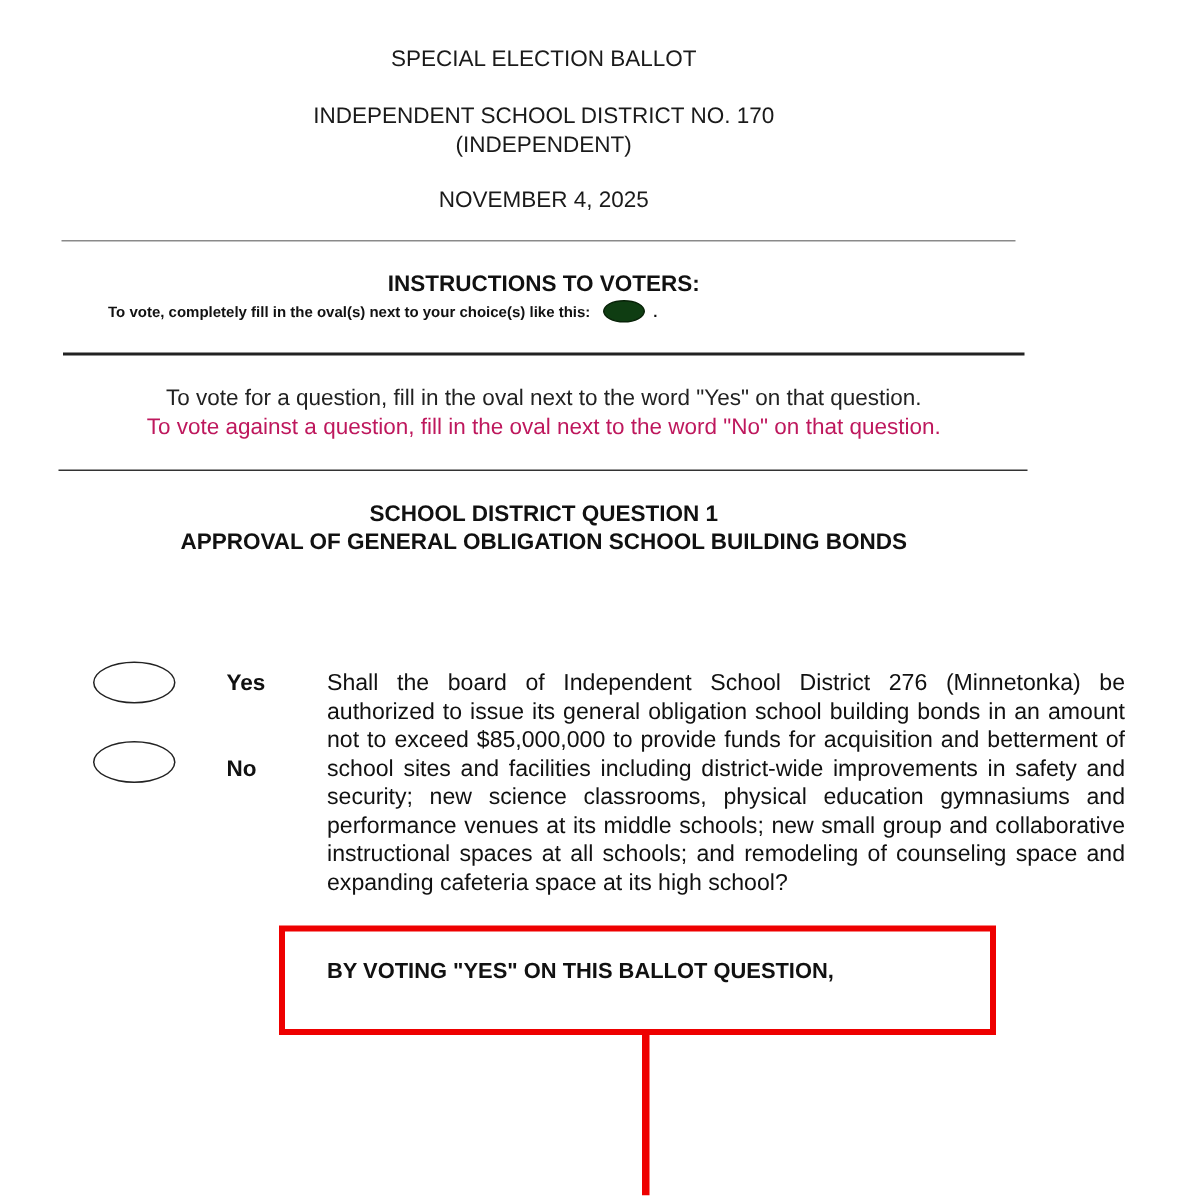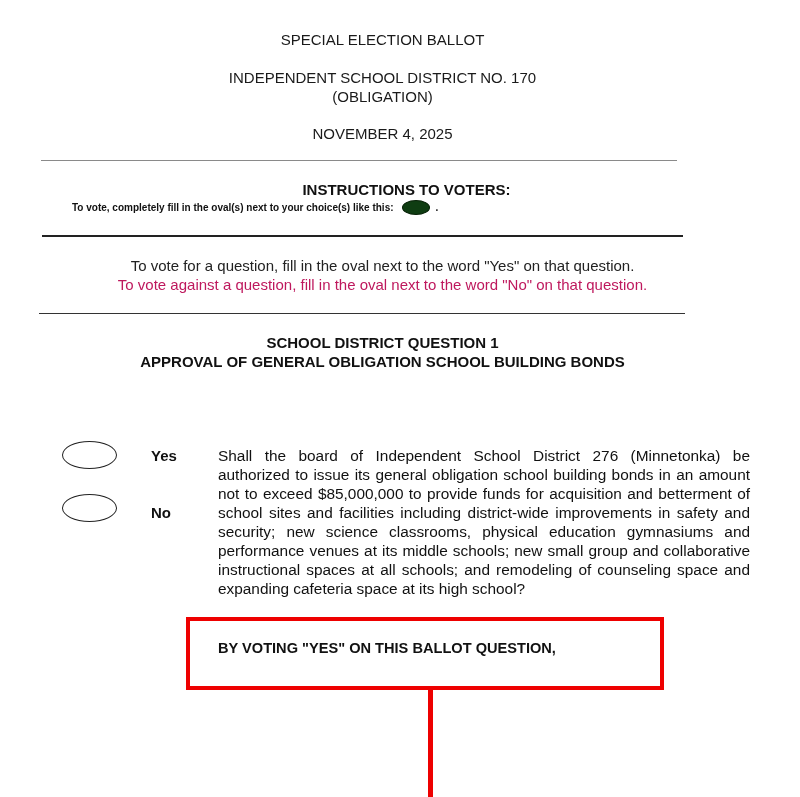--- a/index.html
+++ b/index.html
@@ -1,40 +1,40 @@
 <!DOCTYPE html>
 <html><head>
 <meta charset="utf-8">
 <style>
   html, body { margin:0; padding:0; background:#ffffff; }
   body { width:800px; height:797px; position:relative; overflow:hidden;
          font-family:"Liberation Sans", sans-serif; color:#111; }
   .abs { position:absolute; }
-  .center { text-align:center;padding-left:20px; }
+  .center { text-align:center; }
   .hdr { font-size:15px; color:#1a1a1a; }
   .rule { position:absolute; height:0; }
   .bold { font-weight:bold; }
   .oval { position:absolute; width:53px; height:26px; border:1.6px solid #222; border-radius:50%; background:#fff; }
   .filled-oval { display:inline-block; width:26px; height:13px; border-radius:50%; background:#0f3d12; border:1px solid #082208; vertical-align:middle; margin:0 6px 0 8px; position:relative; top:-1px; }
   .qtext { position:absolute; left:218px; top:446px; width:532px; font-size:15.4px; line-height:19px; text-align:justify; color:#111; }
   .redbox { position:absolute; left:186px; top:617px; width:470px; height:65px; border:4px solid #ee0000; background:#fff; }
   .redbox .warn { position:absolute; left:28px; top:17px; font-size:14.6px; font-weight:bold; line-height:20px; color:#111; white-space:nowrap; }
   .stem { position:absolute; left:428px; top:689px; width:5px; height:108px; background:#ee0000; }
 </style>
 </head>
 <body>
 
 <div class="abs center hdr" style="left:0; width:725px; top:31px;">SPECIAL ELECTION BALLOT</div>
 <div class="abs center hdr" style="left:0; width:725px; top:69px;">INDEPENDENT SCHOOL DISTRICT NO. 170</div>
-<div class="abs center hdr" style="left:0; width:725px; top:88px;">(OBLIGATION)</div>
+<div class="abs center hdr" style="left:0; width:725px; top:88px;">(INDEPENDENT)</div>
 <div class="abs center hdr" style="left:0; width:725px; top:125px;">NOVEMBER 4, 2025</div>
 
 <div class="rule" style="left:41px; width:636px; top:160px; border-top:1.5px solid #8a8a8a;"></div>
 
-<div class="abs center bold" style="left:0; width:725px; top:181px; font-size:15px;margin-left:24px;">INSTRUCTIONS TO VOTERS:</div>
+<div class="abs center bold" style="left:0; width:725px; top:181px; font-size:15px;">INSTRUCTIONS TO VOTERS:</div>
 <div class="abs bold" style="left:72px; top:201px; font-size:10px; white-space:nowrap;">
   <span>To vote, completely fill in the oval(s) next to your choice(s) like this:</span><span class="filled-oval"></span><span>.</span>
 </div>
 
 <div class="rule" style="left:42px; width:641px; top:235px; border-top:2px solid #222;"></div>
 
 <div class="abs center" style="left:0; width:725px; top:257px; font-size:15px; color:#222;">To vote for a question, fill in the oval next to the word "Yes" on that question.</div>
 <div class="abs center" style="left:0; width:725px; top:276px; font-size:15px; color:#be185d;">To vote against a question, fill in the oval next to the word "No" on that question.</div>
 
 <div class="rule" style="left:39px; width:646px; top:313px; border-top:1.5px solid #333;"></div>

